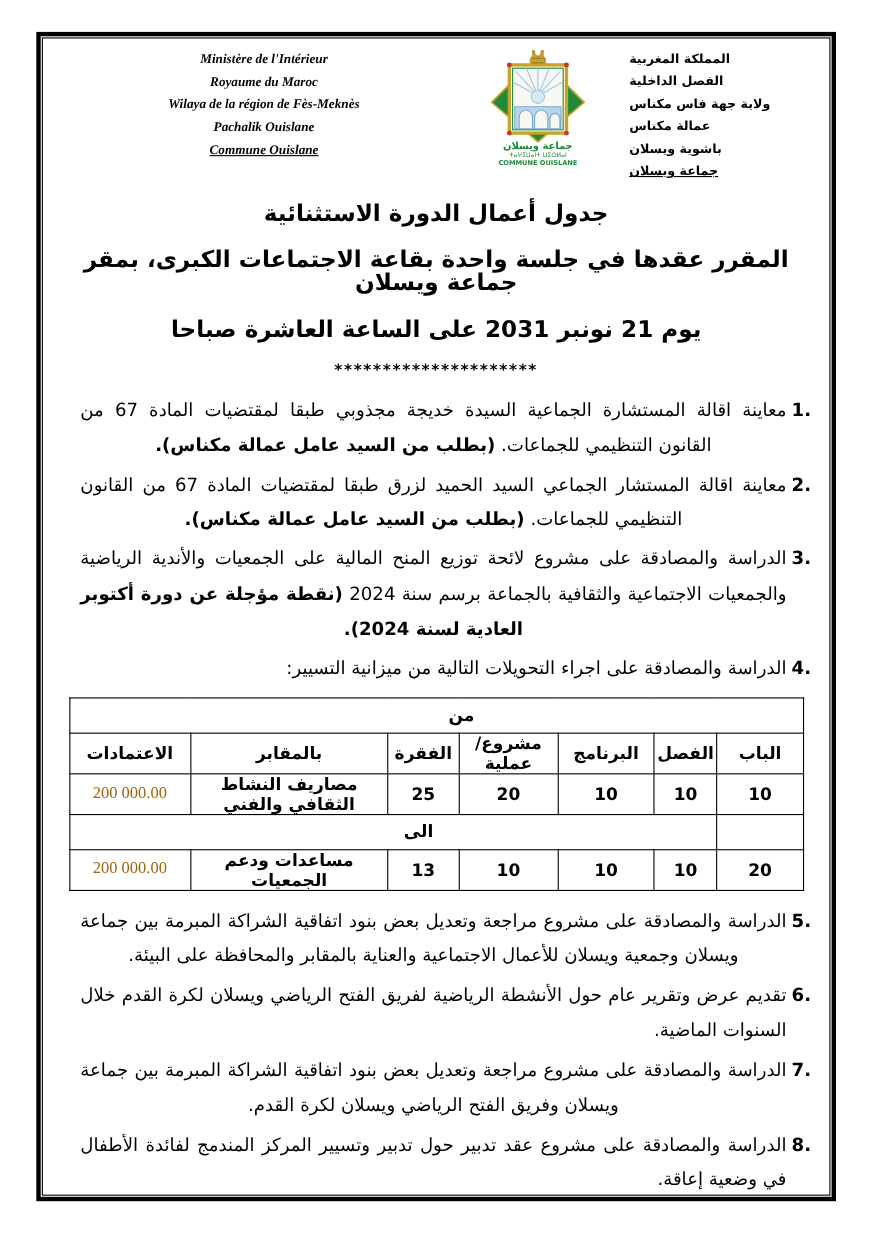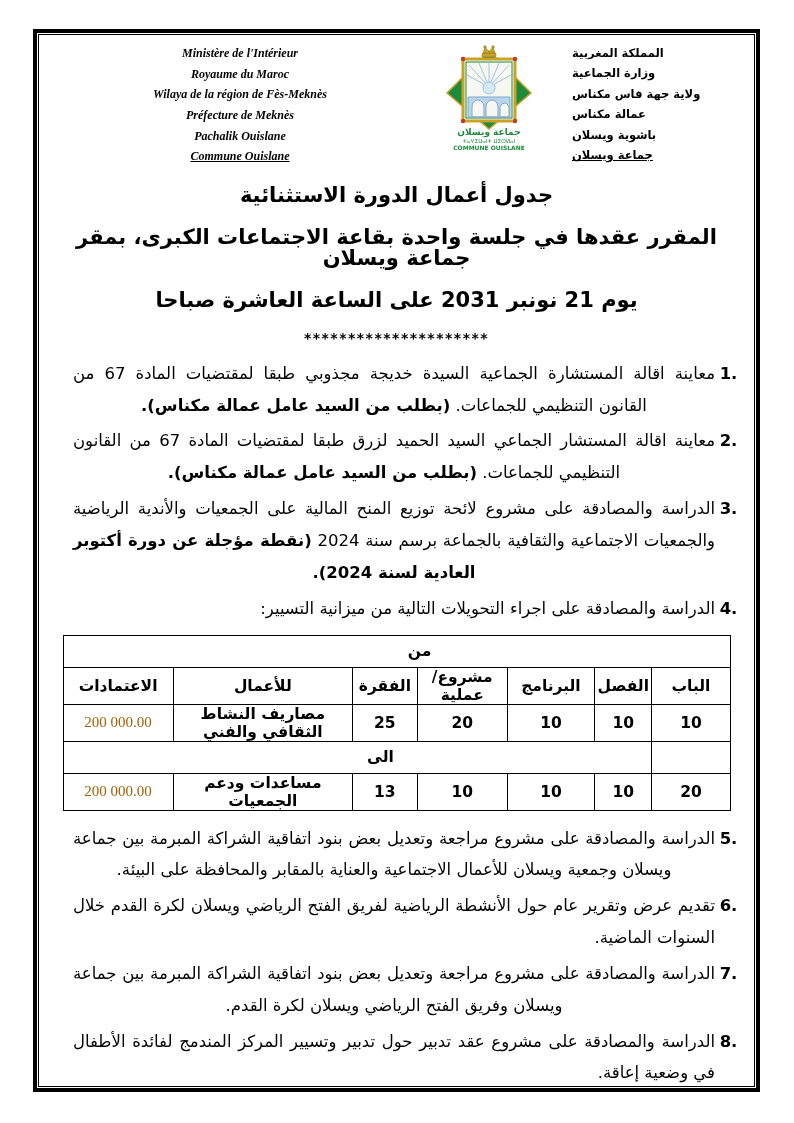--- a/index.html
+++ b/index.html
@@ -65,21 +65,20 @@
 <body>
 
 <div class="frame">
   <div class="frame-inner">
 
     <div class="header">
       <div class="h-left">
         <div>Ministère de l'Intérieur</div>
         <div>Royaume du Maroc</div>
         <div>Wilaya de la région de Fès-Meknès</div>
-        <div>Préfecture de Meknès</div>
         <div>Pachalik Ouislane</div>
         <div class="u">Commune Ouislane</div>
       </div>
 
       <div class="h-logo">
         <svg width="96" height="106" viewBox="0 0 96 106">
 
           <polygon points="48,6 90,48 48,84 6,48" fill="#1d8a3c" stroke="#c9a227" stroke-width="1.5"></polygon>
 
           <g fill="#c9a227" stroke="#8a6d12" stroke-width="0.5">
@@ -112,21 +111,21 @@
                    M45,72 L45,62 A6,7 0 0 1 57,62 L57,72 Z M59,72 L59,62 A5,7 0 0 1 68,62 L68,72 Z" fill="#b9d5ec" stroke="#7fa9cc" stroke-width="1" fill-rule="evenodd"></path>
 
           <text x="48" y="90" text-anchor="middle" font-size="9" font-weight="bold" fill="#1d8a3c" direction="rtl">جماعة ويسلان</text>
           <text x="48" y="98" text-anchor="middle" font-size="5.5" fill="#1d8a3c">ⵜⴰⵖⵉⵡⴰⵏⵜ ⵡⵉⵙⵍⴰⵏ</text>
           <text x="48" y="105" text-anchor="middle" font-size="6" font-weight="bold" fill="#1d8a3c">COMMUNE OUISLANE</text>
         </svg>
       </div>
 
       <div class="h-right">
         <div>المملكة المغربية</div>
-        <div>وزارة الجماعية</div>
+        <div>الفصل الداخلية</div>
         <div>ولاية جهة فاس مكناس</div>
         <div>عمالة مكناس</div>
         <div>باشوية ويسلان</div>
         <div class="u">جماعة ويسلان</div>
       </div>
     </div>
 
     <div class="title">
       <div class="t">جدول أعمال الدورة الاستثنائية</div>
       <div class="t">المقرر عقدها في جلسة واحدة بقاعة الاجتماعات الكبرى، بمقر جماعة ويسلان</div>
@@ -166,21 +165,21 @@
       <tbody>
         <tr>
           <td colspan="7" class="merge">من</td>
         </tr>
         <tr>
           <th>الباب</th>
           <th>الفصل</th>
           <th>البرنامج</th>
           <th>مشروع/عملية</th>
           <th>الفقرة</th>
-          <th>للأعمال</th>
+          <th>بالمقابر</th>
           <th>الاعتمادات</th>
         </tr>
         <tr>
           <td>10</td>
           <td>10</td>
           <td>10</td>
           <td>20</td>
           <td>25</td>
           <td>مصاريف النشاط الثقافي والفني</td>
           <td class="credit">200 000.00</td>

